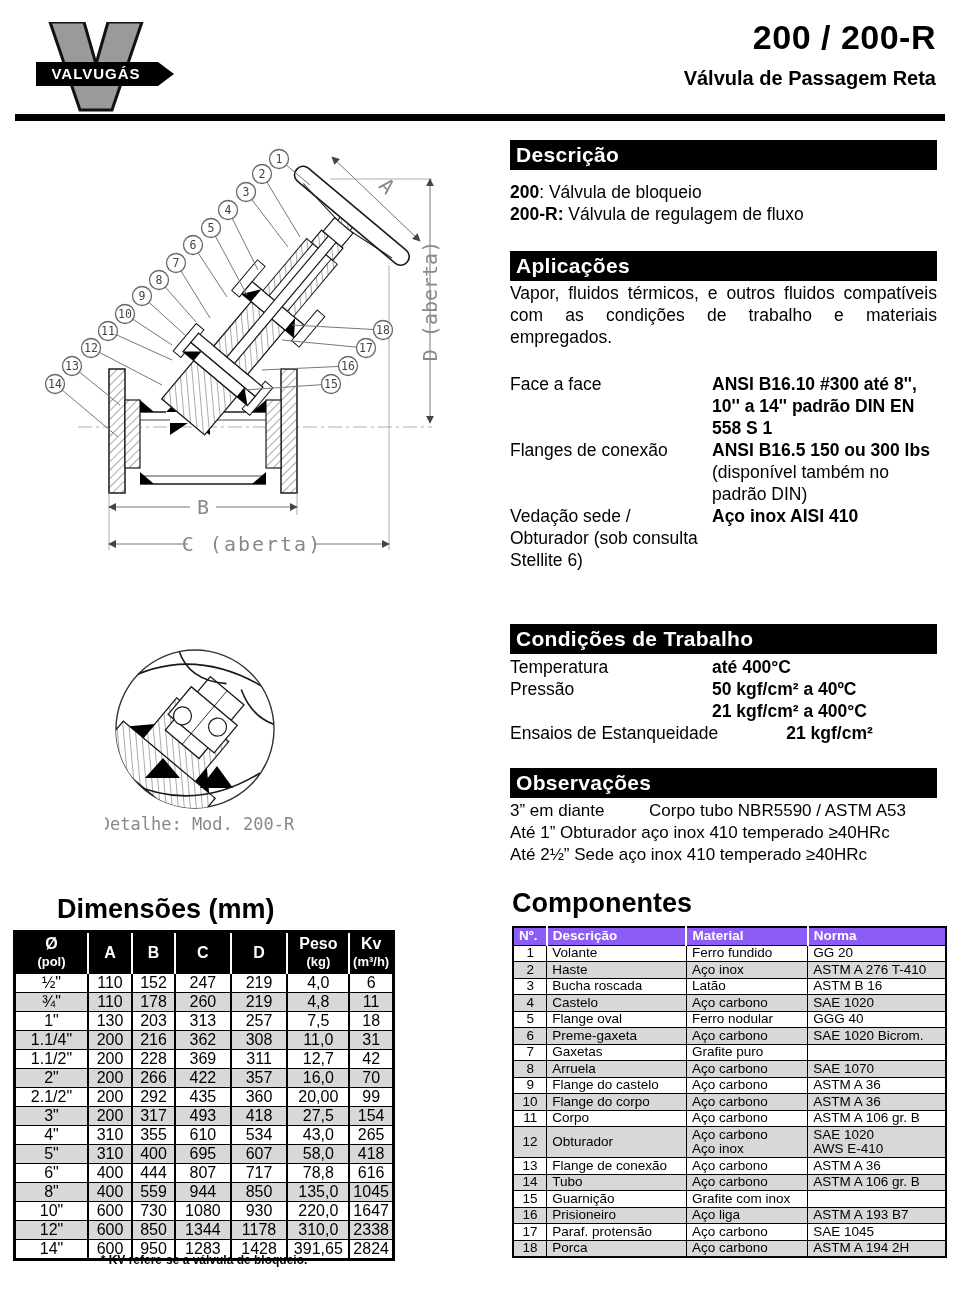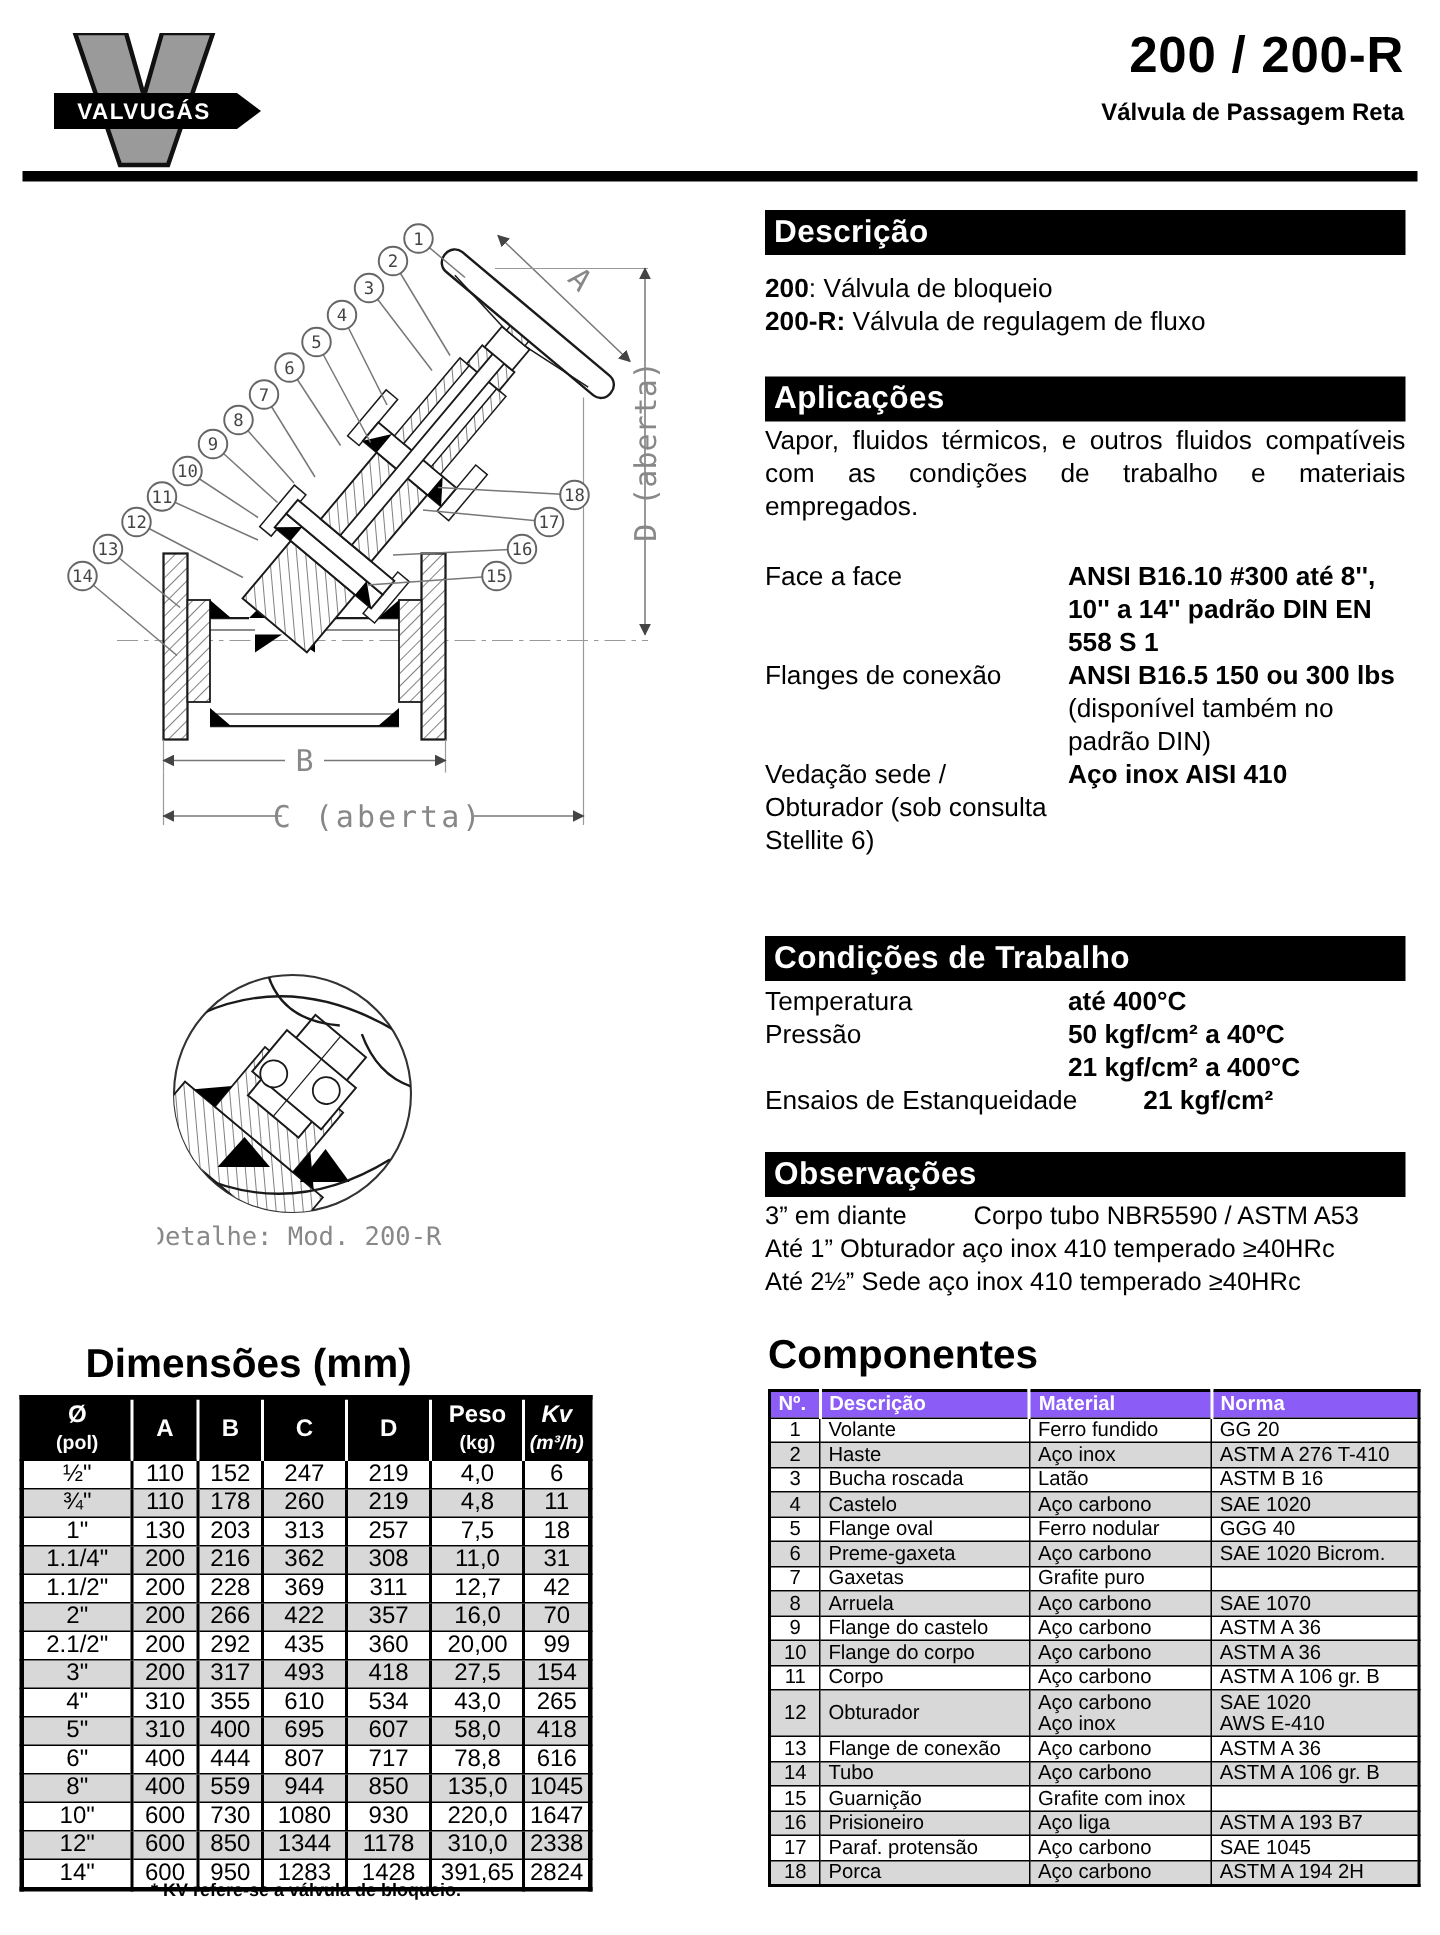--- a/index.html
+++ b/index.html
@@ -6,21 +6,21 @@
   html,body { background:#f2f2f2; }
   .page {
     position:relative; width:960px; height:1290px; margin:0 auto;
     background:#ffffff; color:#000;
     font-family:"Liberation Sans", sans-serif; overflow:hidden;
   }
   
   .logo { position:absolute; left:32px; top:22px; }
   .titleblock { position:absolute; right:24px; top:18px; text-align:right; }
   .doc-title { font-size:34px; font-weight:bold; letter-spacing:0.5px; }
-  .doc-subtitle { font-size:16px; font-weight:bold; margin-top:10px; }
+  .doc-subtitle { font-size:20px; font-weight:bold; margin-top:10px; }
   .header-rule { position:absolute; left:15px; top:114px; width:930px; height:7px; background:#000; }
 
   
   .main-drawing { position:absolute; left:20px; top:135px; }
   .detail-drawing { position:absolute; left:105px; top:638px; }
   .cad { font-family:"DejaVu Sans Mono", monospace; fill:#888; }
 
   
   .section { position:absolute; left:510px; width:427px; }
   .bar { background:#000; color:#fff; font-size:21px; font-weight:bold;
@@ -333,21 +333,21 @@
       </div>
       <div class="kv-row">
         <div class="kv-label">Pressão</div>
         <div class="kv-value">
           <div>50 kgf/cm² a 40ºC</div>
           <div>21 kgf/cm² a 400°C</div>
         </div>
       </div>
       <div class="kv-row">
         <div>Ensaios de Estanqueidade</div>
-        <div class="kv-value" style="flex:none; margin-left:44px;">21 kgf/cm²</div>
+        <div class="kv-value" style="flex:none; margin-left:68px;">21 kgf/cm²</div>
       </div>
     </div>
   </div>
 
   <div class="section" style="top:768px;">
     <div class="bar">Observações</div>
     <div style="margin-top:2px;">
       <div class="obs-line"><span class="obs-c1">3” em diante</span><span>Corpo tubo NBR5590 / ASTM A53</span></div>
       <div class="obs-line">Até 1” Obturador aço inox 410 temperado ≥40HRc</div>
       <div class="obs-line">Até 2½” Sede aço inox 410 temperado ≥40HRc</div>
@@ -493,21 +493,21 @@
           <th style="width: 53px;">
             <div>C</div>
           </th>
           <th style="width: 54px;">
             <div>D</div>
           </th>
           <th style="width: 59px;">
             <div>Peso</div>
             <div class="l2">(kg)</div>
           </th>
-          <th style="width: 28px; font-style: italic;">
+          <th style="width: 28px;">
             <div>Kv</div>
             <div class="l2">(m³/h)</div>
           </th>
         </tr>
       </thead>
     <tbody id="dim-body">
         <tr>
           <td>½"</td>
           <td>110</td>
           <td>152</td>

